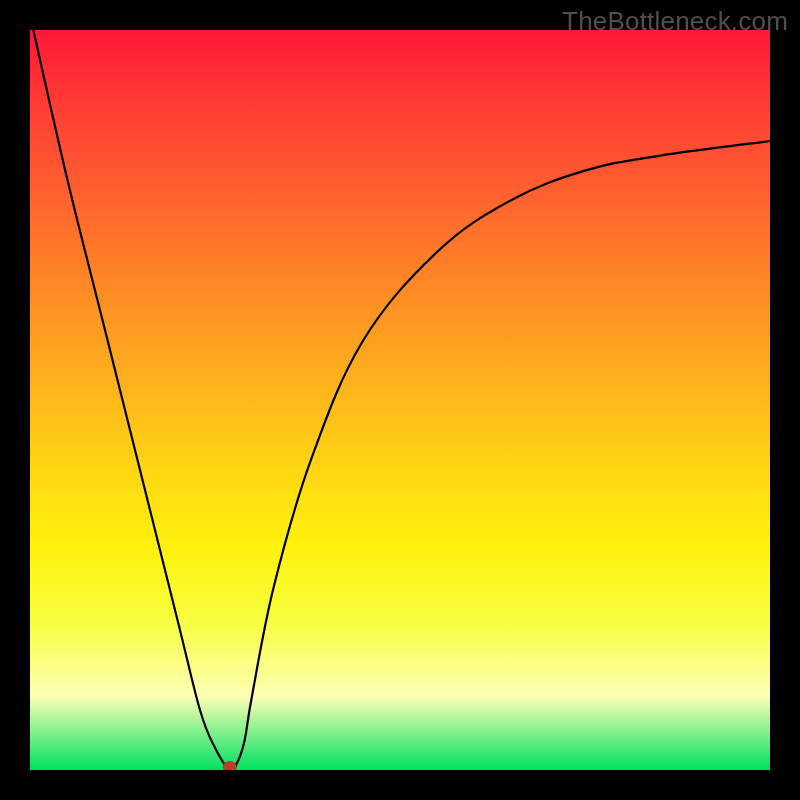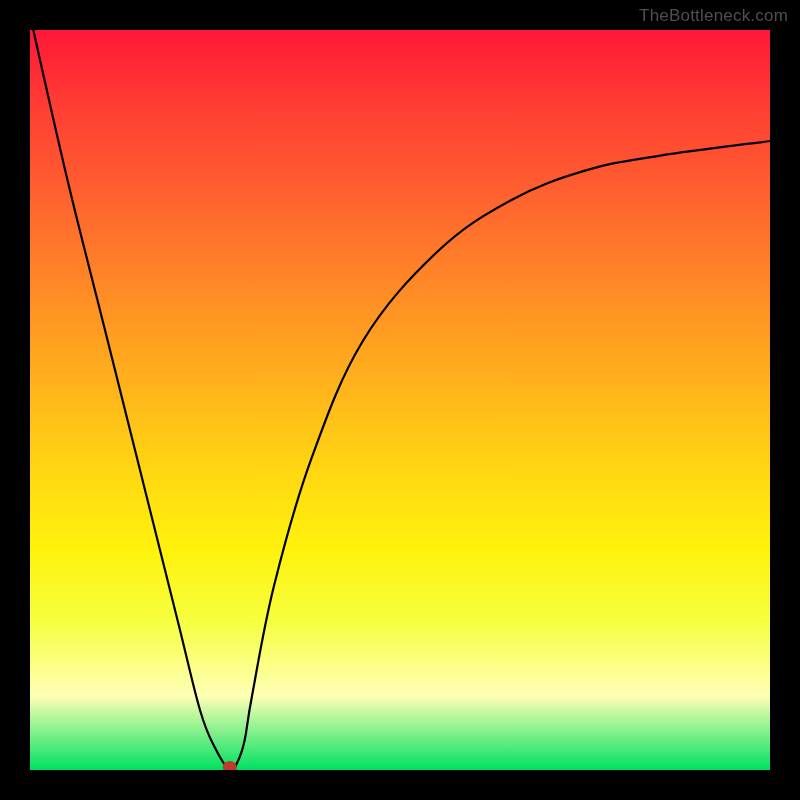--- a/index.html
+++ b/index.html
@@ -38,21 +38,21 @@
       #f6ff40 80%,
       #ffffb6 90%,
       #00e060 100%);
   }
 
   .watermark {
     position: absolute;
     top: 6px;
     right: 12px;
     color: #4f4f4f;
-    font-size: 17px;
+    font-size: 26px;
     font-weight: 400;
     letter-spacing: 0.2px;
   }
 
   svg.curve {
     position: absolute;
     top: 0; left: 0;
     width: 100%; height: 100%;
   }
 </style>

